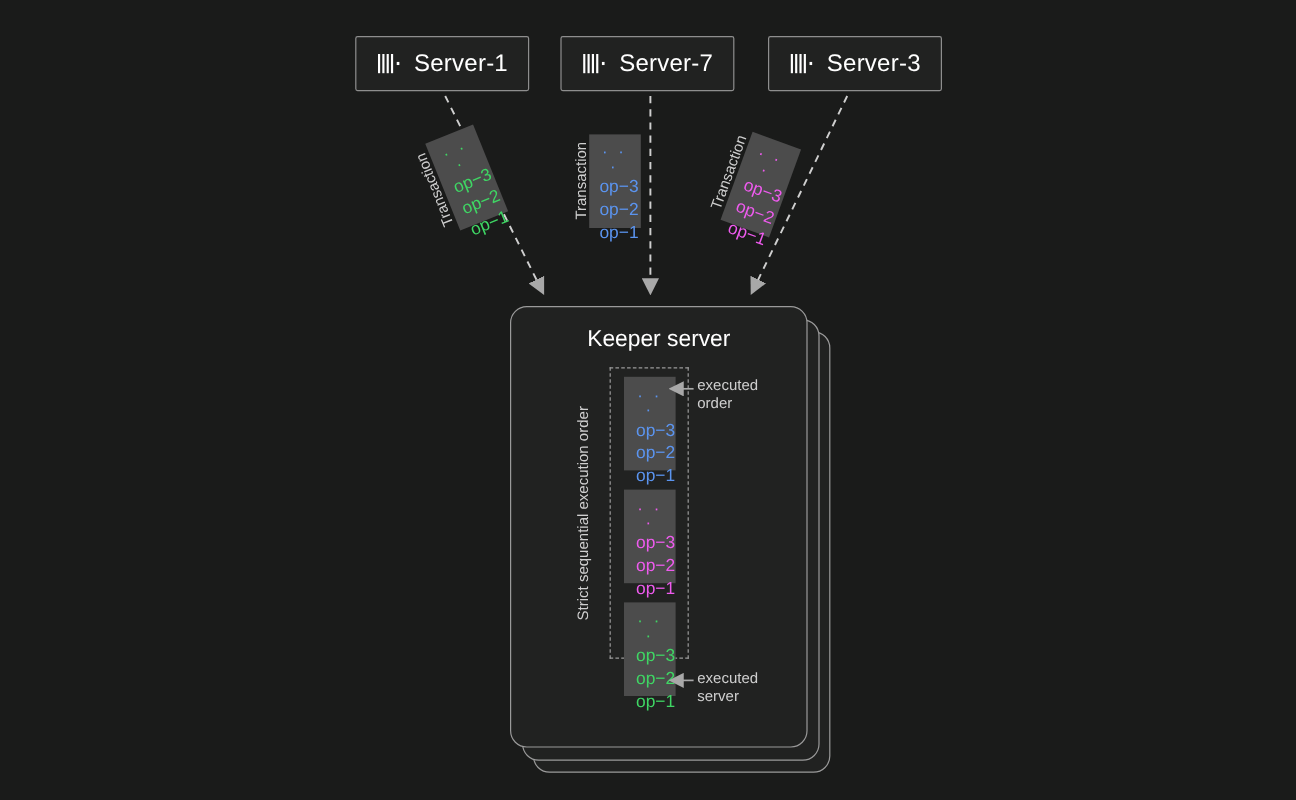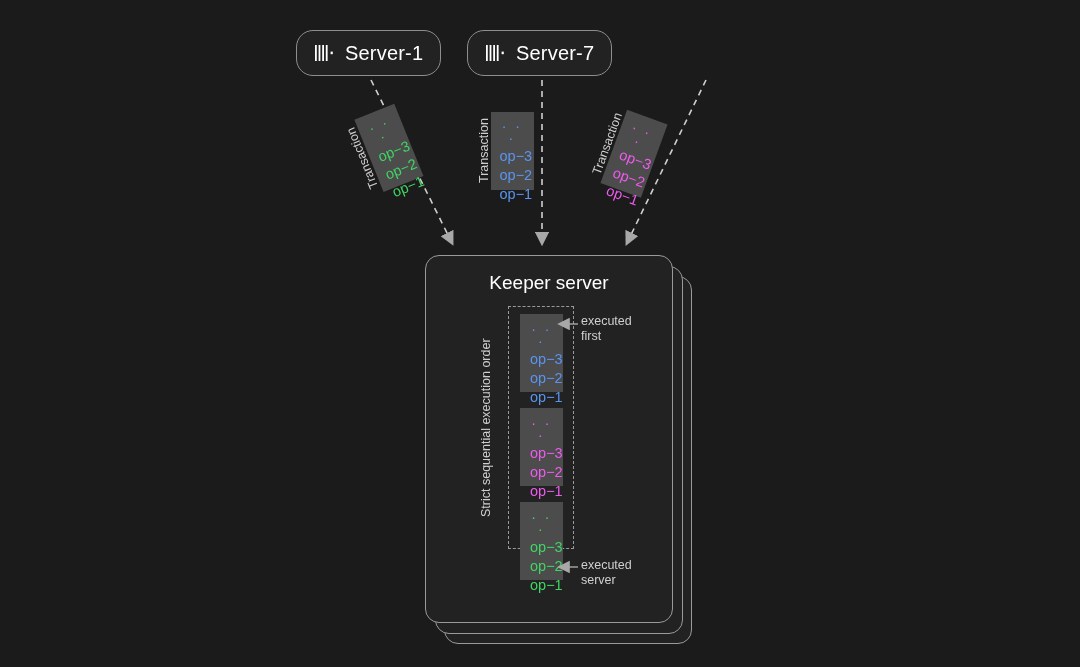--- a/index.html
+++ b/index.html
@@ -15,21 +15,21 @@
     overflow: hidden;
     font-family: "Liberation Sans", sans-serif;
     -webkit-font-smoothing: antialiased;
   }
 
   
   .server-pill {
     position: absolute;
     height: 46px;
     border: 1px solid #8e8e8e;
-    border-radius: 17px;
+    border-radius: 2px;
     background: #212221;
     display: flex;
     align-items: center;
     justify-content: center;
     gap: 9px;
     padding: 0 17px;
     box-sizing: border-box;
   }
   .server-label {
     color: #ffffff;
@@ -207,20 +207,34 @@
           <rect x="4.6" y="2" width="1.8" height="16"></rect>
           <rect x="8.2" y="2" width="1.8" height="16"></rect>
           <rect x="11.8" y="2" width="1.8" height="16"></rect>
           <rect x="16.6" y="8.6" width="2.2" height="2.6"></rect>
         </g>
       </svg>
     </span>
     <span class="server-label">Server-7</span>
   </div>
 
+  <div class="server-pill" style="left:640px; top:30px;">
+    <span class="server-icon">
+      <svg width="22" height="20" viewBox="0 0 22 20">
+        <g fill="#ffffff">
+          <rect x="1" y="2" width="1.8" height="16"></rect>
+          <rect x="4.6" y="2" width="1.8" height="16"></rect>
+          <rect x="8.2" y="2" width="1.8" height="16"></rect>
+          <rect x="11.8" y="2" width="1.8" height="16"></rect>
+          <rect x="16.6" y="8.6" width="2.2" height="2.6"></rect>
+        </g>
+      </svg>
+    </span>
+    <span class="server-label">Server-3</span>
+  </div>
 
   <svg class="overlay">
     <defs>
       <marker id="ah" markerWidth="9" markerHeight="9" refX="7" refY="4.5" orient="auto">
         <path d="M0,0 L9,4.5 L0,9 z" fill="#a8a8a8"></path>
       </marker>
     </defs>
 
     <path d="M 371,80 L 452,243" stroke="#cfcfcf" stroke-width="1.6" stroke-dasharray="6 5" fill="none" marker-end="url(#ah)"></path>
 
@@ -258,21 +272,21 @@
     <div class="op-card" style="width:43px;height:78px;">
       <div class="op-dots op-pink">· · ·</div>
       <div class="op-line op-pink">op−3</div>
       <div class="op-line op-pink">op−2</div>
       <div class="op-line op-pink">op−1</div>
     </div>
   </div>
 
   <div class="anno" style="left:581px; top:314px;">
     <div>executed</div>
-    <div>first</div>
+    <div>order</div>
   </div>
 
   <div class="anno" style="left:581px; top:558px;">
     <div>executed</div>
     <div>server</div>
   </div>
 
 </div>
 
 </body></html>

